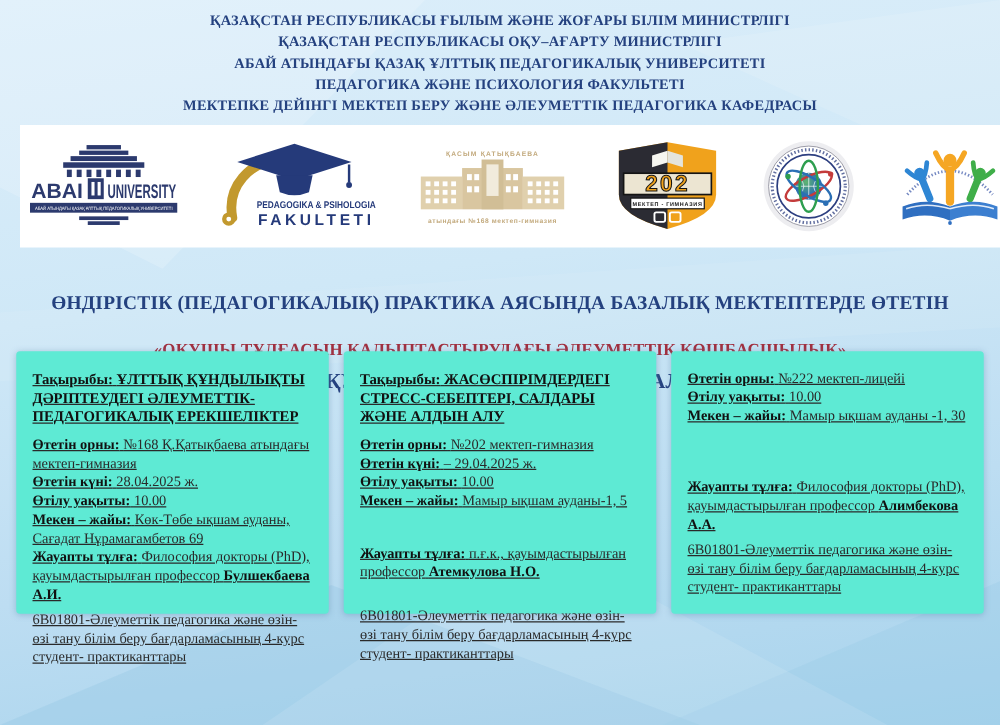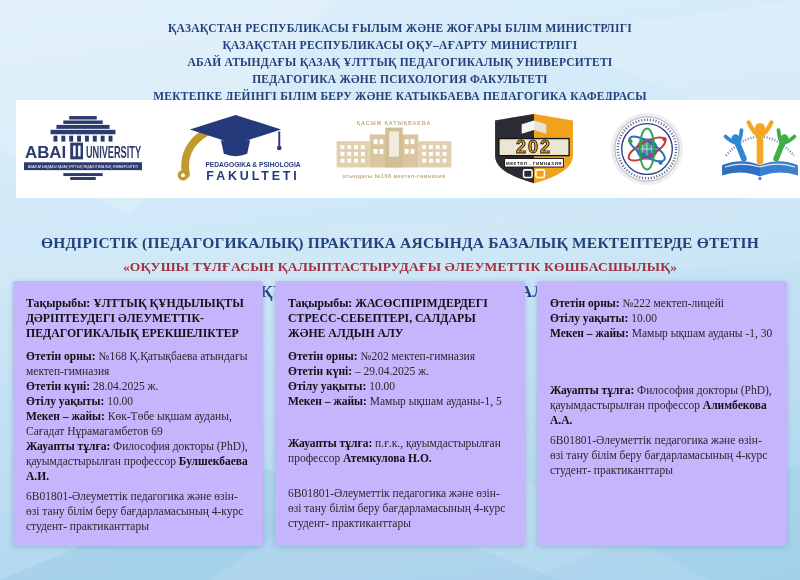--- a/index.html
+++ b/index.html
@@ -5,39 +5,39 @@
   html,body{margin:0;padding:0;}
   body{
     width:800px;height:580px;position:relative;overflow:hidden;
     font-family:"Liberation Serif",serif;
     background:linear-gradient(172deg,#dceefa 0%,#cfe8f7 38%,#bdddf2 70%,#a7d3ec 100%);
   }
   .facets{position:absolute;inset:0;z-index:0;}
   .layer{position:relative;z-index:1;}
 
   
-  .header{padding-top:20px;text-align:center;color:#24417f;font-weight:bold;
+  .header{padding-top:9px;text-align:center;color:#24417f;font-weight:bold;
     font-size:11.5px;line-height:17px;letter-spacing:.25px;}
 
   
   .logo-strip{position:absolute;top:100px;left:0;width:800px;height:98px;background:#ffffff;
     display:flex;align-items:center;justify-content:space-between;padding:0 8px;box-sizing:border-box;z-index:1;margin-left:16px;}
   .logo{display:flex;align-items:center;justify-content:center;}
 
   
   .title-block{position:absolute;top:194px;left:0;width:800px;text-align:center;z-index:1;}
   .title-l1{color:#24417f;font-weight:bold;font-size:15.5px;letter-spacing:.2px;margin-top:40px;}
-  .title-l2{color:#a12f3f;font-weight:bold;font-size:13.5px;margin-top:7px;letter-spacing:.2px;}
+  .title-l2{color:#a12f3f;font-weight:bold;font-size:13.5px;margin-top:20px;letter-spacing:.2px;}
   .title-l3{color:#24417f;font-weight:bold;font-size:17px;margin-top:7px;letter-spacing:.2px;}
 
   
   .cards{position:absolute;top:281px;left:13px;width:774px;display:flex;gap:12px;z-index:1;}
-  .card{flex:1;height:265px;box-sizing:border-box;background:#c4b5fd;border-radius:3px;
+  .card{flex:1;height:210px;box-sizing:border-box;background:#5eead4;border-radius:3px;
     box-shadow:0 1px 5px rgba(98,140,176,.45);padding:15px 13px;
-    font-size:11.5px;line-height:15px;color:#2a2a2a;}
+    font-size:11.5px;line-height:15px;color:#2a2a2a;text-decoration:underline;}
   .card p{margin:0;}
   .b{font-weight:bold;color:#111;}
   .card-title{font-weight:bold;color:#111;min-height:53px;font-size:11.8px;}
   .card-fields{min-height:87px;}
   .card-resp{min-height:50px;}
 
   svg text{font-family:"Liberation Sans",sans-serif;}
 </style>
 </head>
 <body>
@@ -49,21 +49,21 @@
   <polygon points="0,580 265,468 560,580" fill="#8fc2e2" opacity="0.30"></polygon>
   <polygon points="800,580 800,465 530,580" fill="#97c9e7" opacity="0.32"></polygon>
   <polygon points="210,580 430,430 710,580" fill="#ffffff" opacity="0.10"></polygon>
 </svg>
 
 <div class="header layer">
   <div>ҚАЗАҚСТАН РЕСПУБЛИКАСЫ ҒЫЛЫМ ЖӘНЕ ЖОҒАРЫ БІЛІМ МИНИСТРЛІГІ</div>
   <div>ҚАЗАҚСТАН РЕСПУБЛИКАСЫ ОҚУ–АҒАРТУ МИНИСТРЛІГІ</div>
   <div>АБАЙ АТЫНДАҒЫ ҚАЗАҚ ҰЛТТЫҚ ПЕДАГОГИКАЛЫҚ УНИВЕРСИТЕТІ</div>
   <div>ПЕДАГОГИКА ЖӘНЕ ПСИХОЛОГИЯ ФАКУЛЬТЕТІ</div>
-  <div>МЕКТЕПКЕ ДЕЙІНГІ БІЛІМ БЕРУ ЖӘНЕ ҚАТЫҚБАЕВА ПЕДАГОГИКА КАФЕДРАСЫ</div>
+  <div>МЕКТЕПКЕ ДЕЙІНГІ МЕКТЕП БЕРУ ЖӘНЕ ӘЛЕУМЕТТІК ПЕДАГОГИКА КАФЕДРАСЫ</div>
 </div>
 
 <div class="logo-strip">
 
   <div class="logo">
     <svg width="118" height="66" viewBox="0 0 120 67">
       <g fill="#2c3a6e">
         <rect x="46" y="0" width="28" height="3.5"></rect>
         <rect x="40" y="4.5" width="40" height="3.5"></rect>
         <rect x="33" y="9" width="54" height="4"></rect>

